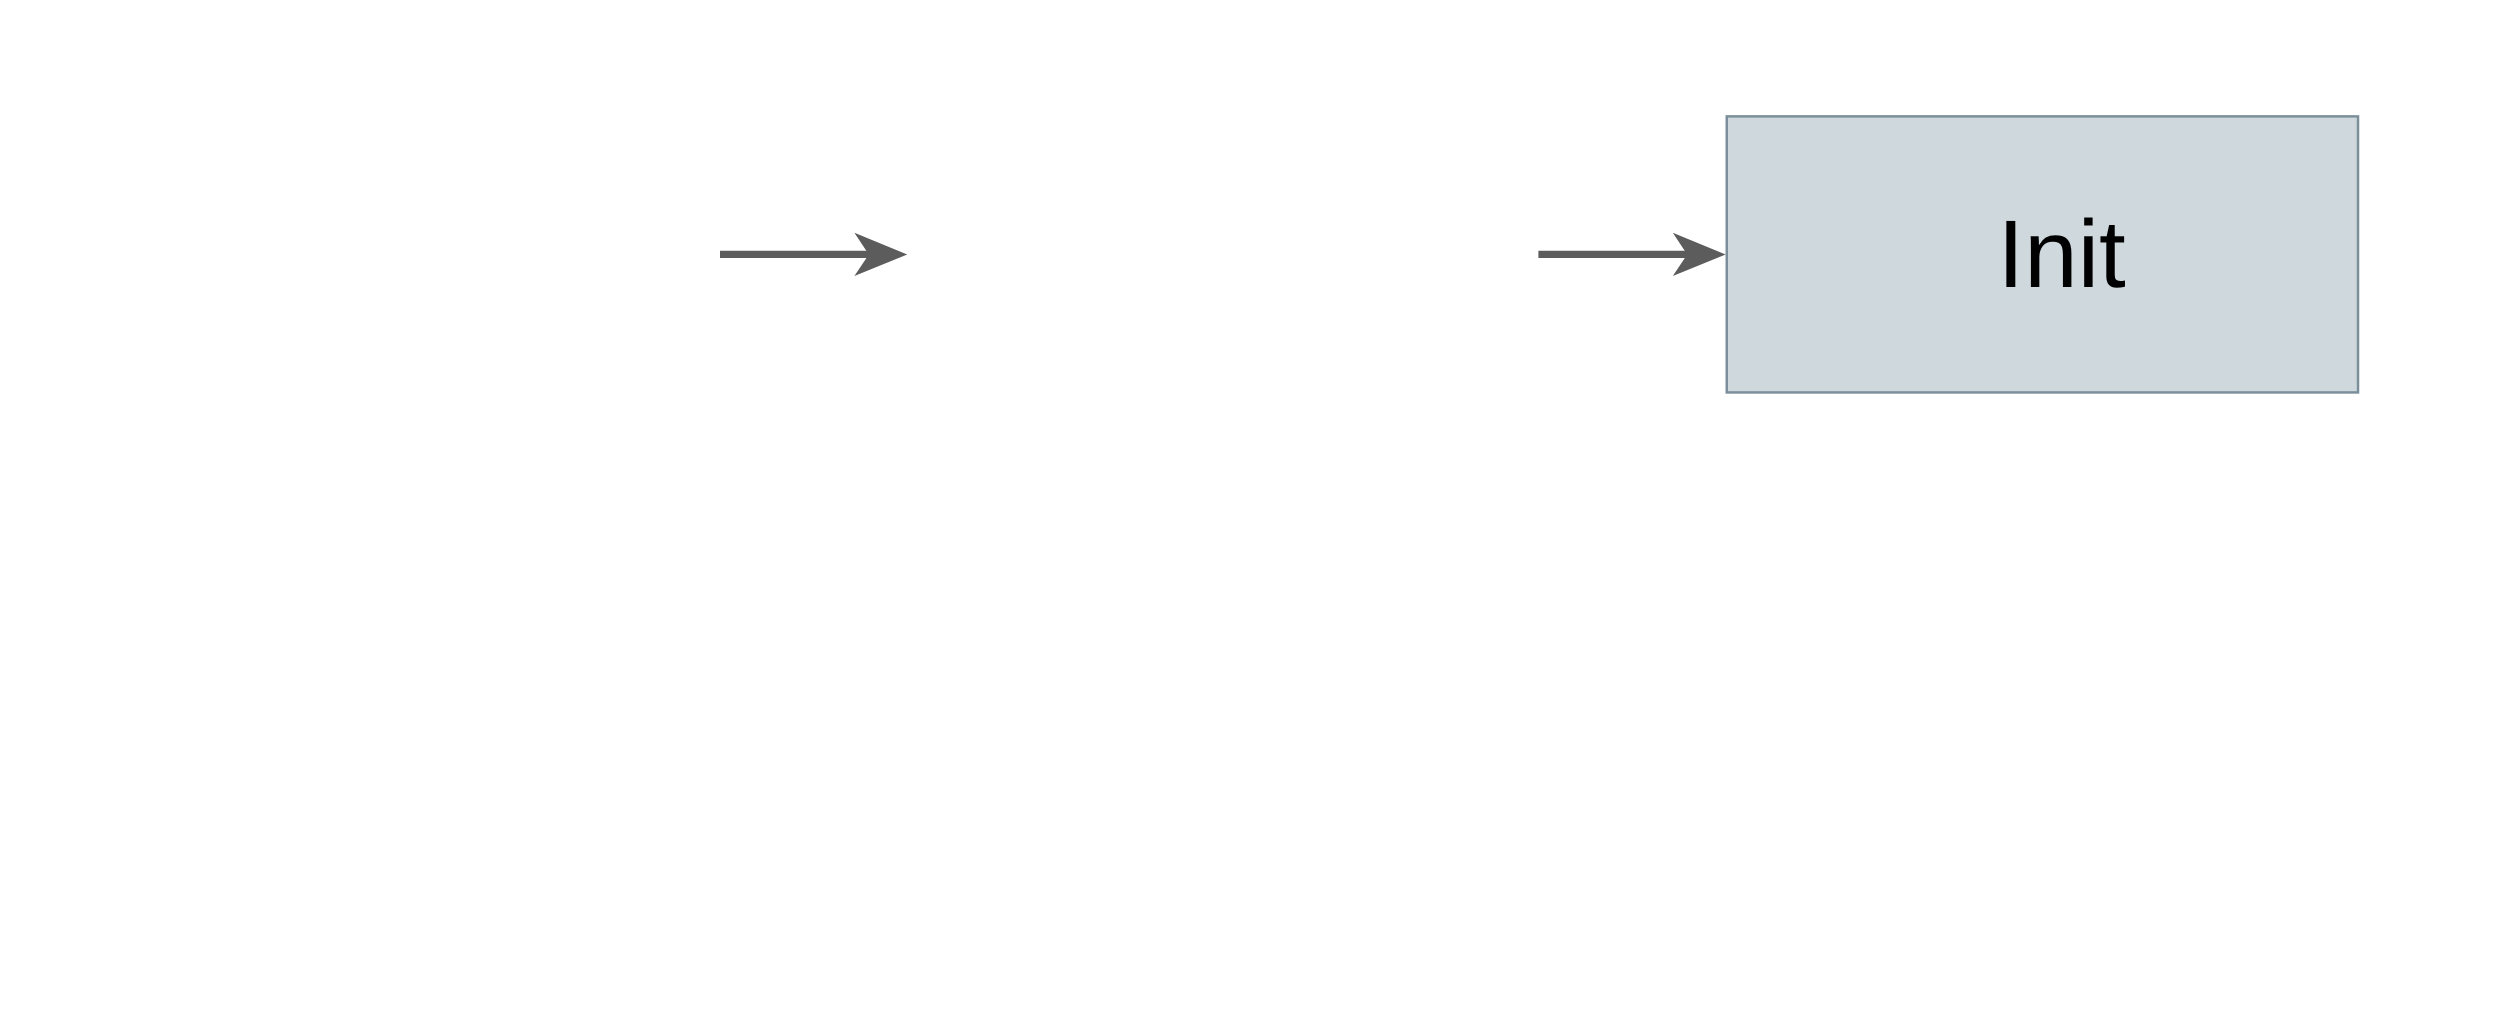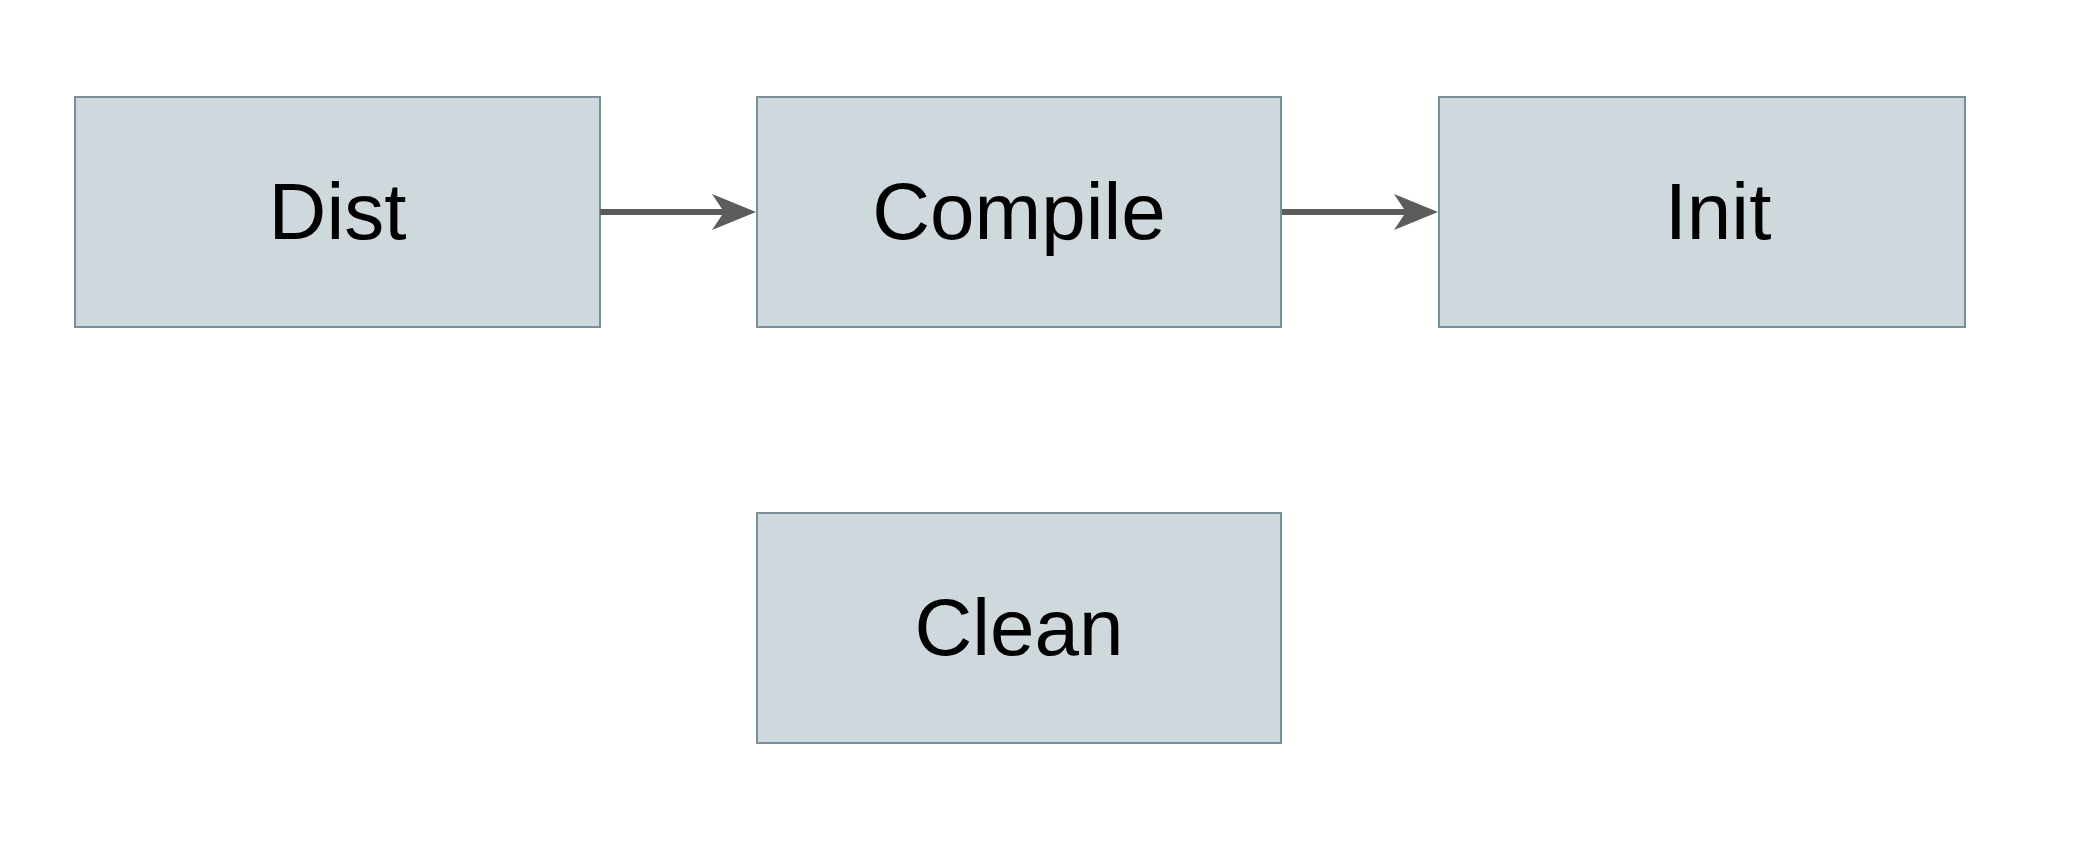--- a/index.html
+++ b/index.html
@@ -50,35 +50,26 @@
   .arrow polygon {
     fill: #5c5c5c;
     stroke: none;
   }
 </style>
 </head>
 <body>
 
 <div class="canvas">
 
-  <div class="node node-dist">
-    <span class="node-label">Dist</span>
-  </div>
 
-  <div class="node node-compile">
-    <span class="node-label">Compile</span>
-  </div>
 
   <div class="node node-init">
     <span class="node-label">Init</span>
   </div>
 
-  <div class="node node-clean">
-    <span class="node-label">Clean</span>
-  </div>
 
   <svg class="arrow arrow-1" width="158" height="60" viewBox="0 0 158 60">
     <line x1="0" y1="30" x2="126" y2="30"></line>
     <polygon points="156,30 112,12 124,30 112,48"></polygon>
   </svg>
 
   <svg class="arrow arrow-2" width="158" height="60" viewBox="0 0 158 60">
     <line x1="0" y1="30" x2="126" y2="30"></line>
     <polygon points="156,30 112,12 124,30 112,48"></polygon>
   </svg>

